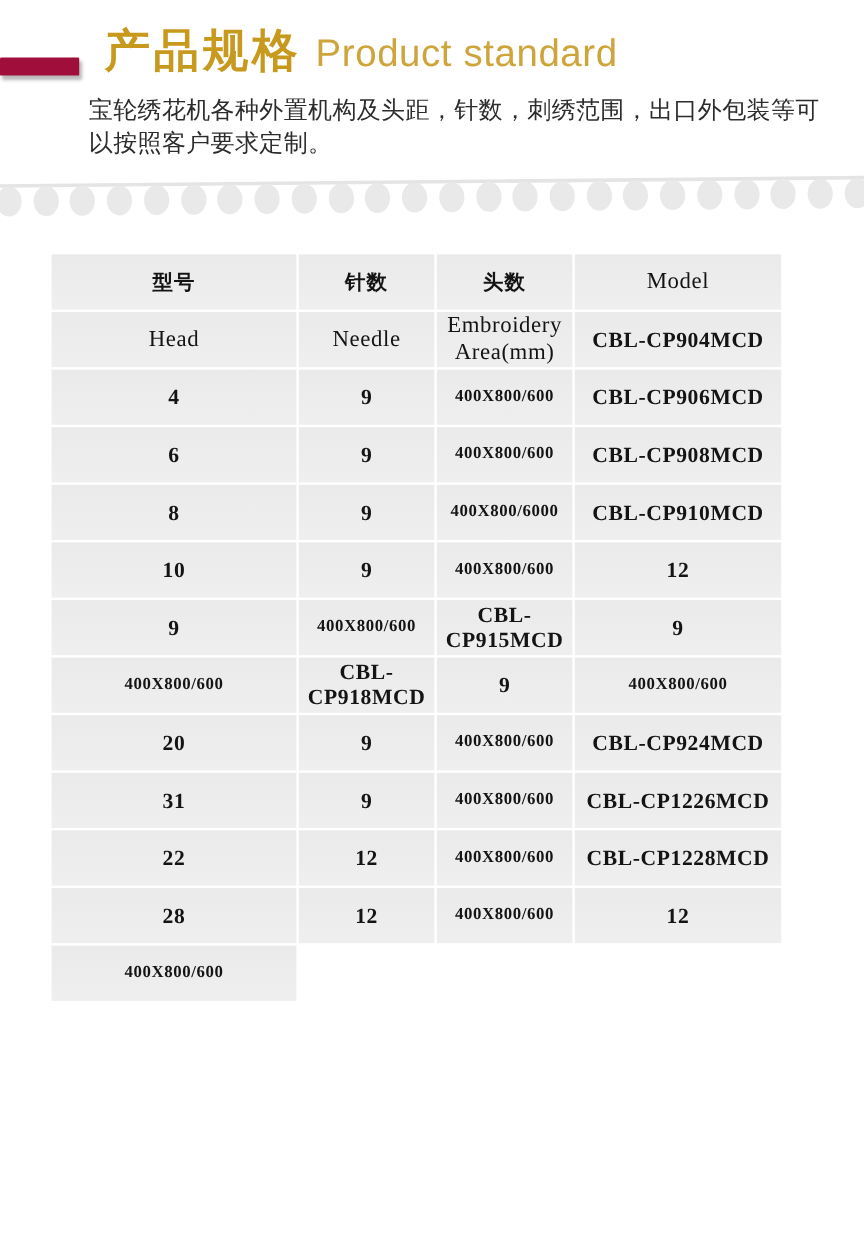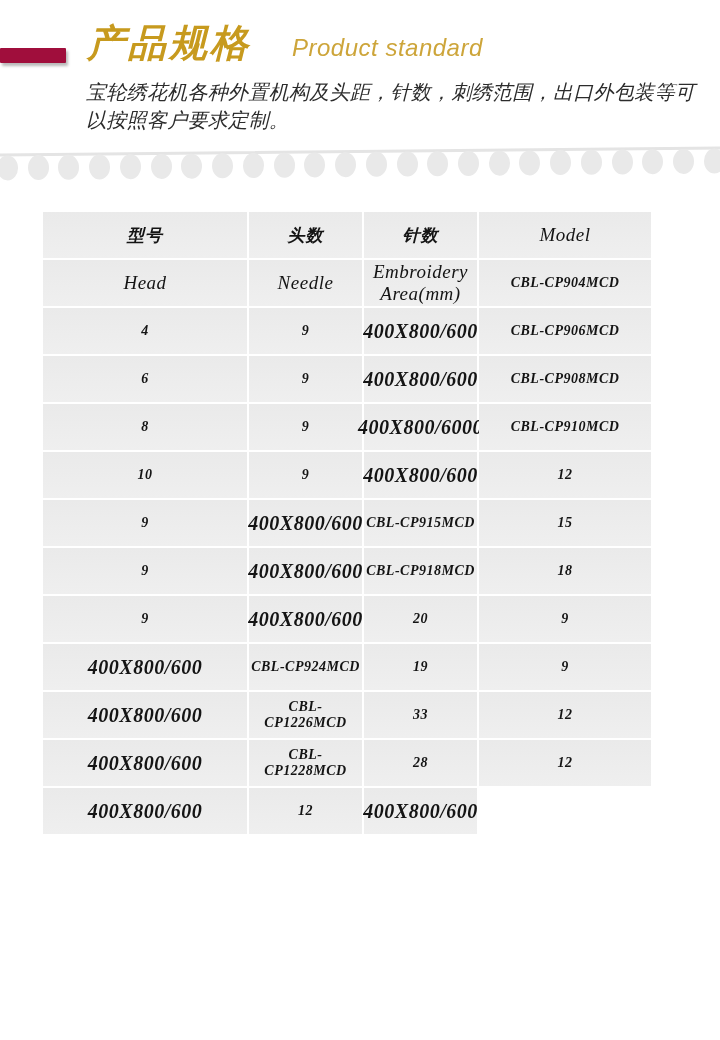--- a/index.html
+++ b/index.html
@@ -7,21 +7,20 @@
     padding: 0;
     background: #ffffff;
     font-family: "Liberation Sans", sans-serif;
   }
   .page {
     position: relative;
     width: 720px;
     height: 1040px;
     background: #ffffff;
     overflow: hidden;
-    font-style: italic;
   }
 
   
   .accent-bar {
     position: absolute;
     left: 0;
     top: 48px;
     width: 66px;
     height: 15px;
     background: var(--accent-maroon, #A00E3C);
@@ -39,29 +38,28 @@
   }
   .title-cn {
     margin: 0;
     font-size: 38px;
     font-weight: 800;
     letter-spacing: 3px;
     color: var(--title-gold, #C79A1E);
     line-height: 1.15;
   }
   .title-en {
-    font-size: 24px;
+    font-size: 32px;
     font-weight: 500;
     letter-spacing: 0.5px;
     color: var(--subtitle-gold, #CDA53A);
-    margin-left: 29px;
   }
   .desc {
     position: absolute;
-    left: 86px;
+    left: 74px;
     top: 78px;
     width: 624px;
     margin: 0;
     font-size: 20px;
     line-height: 28px;
     letter-spacing: 0.3px;
     color: var(--text-dark, #2C2C2C);
   }
 
   
@@ -107,22 +105,22 @@
     background: linear-gradient(180deg, #eaeaea 0%, #efefef 100%);
     display: flex;
     align-items: center;
     justify-content: center;
     font-family: "Liberation Serif", serif;
     color: #141414;
     text-align: center;
   }
   .cell.head-cn { font-size: 17px; font-weight: 700; letter-spacing: 1px; }
   .cell.head-en { font-size: 19px; font-weight: 400; letter-spacing: 0.5px; }
-  .cell.data    { font-size: 14px; font-weight: 600; letter-spacing: 0.5px; }
-  .cell.data.col-3 { font-size: 20px; }
+  .cell.data    { font-size: 18px; font-weight: 600; letter-spacing: 0.5px; }
+  .cell.data.col-3 { font-size: 14px; }
 </style>
 </head>
 <body>
 
 <div class="page" style="--accent-maroon: #A00E3C; --title-gold: #C79A1E; --subtitle-gold: #CDA53A; --text-dark: #2C2C2C;">
 
   <div class="accent-bar"></div>
 
   <div class="titles">
     <h1 class="title-cn">产品规格</h1>
@@ -156,22 +154,22 @@
         <span class="garland-dot"></span>
         <span class="garland-dot"></span>
         <span class="garland-dot"></span>
         <span class="garland-dot"></span>
         <span class="garland-dot"></span>
       </div>
   </div>
 
   <main class="spec-table" id="spec-table">
       <div class="cell head-cn col-0">型号</div>
+      <div class="cell head-cn col-2">针数</div>
       <div class="cell head-cn col-1">头数</div>
-      <div class="cell head-cn col-2">针数</div>
       <div class="cell head-en col-0">Model</div>
       <div class="cell head-en col-1">Head</div>
       <div class="cell head-en col-2">Needle</div>
       <div class="cell head-en col-3">Embroidery Area(mm)</div>
       <div class="cell data col-0">CBL-CP904MCD</div>
       <div class="cell data col-1">4</div>
       <div class="cell data col-2">9</div>
       <div class="cell data col-3">400X800/600</div>
       <div class="cell data col-0">CBL-CP906MCD</div>
       <div class="cell data col-1">6</div>
@@ -182,36 +180,34 @@
       <div class="cell data col-2">9</div>
       <div class="cell data col-3">400X800/6000</div>
       <div class="cell data col-0">CBL-CP910MCD</div>
       <div class="cell data col-1">10</div>
       <div class="cell data col-2">9</div>
       <div class="cell data col-3">400X800/600</div>
       <div class="cell data col-1">12</div>
       <div class="cell data col-2">9</div>
       <div class="cell data col-3">400X800/600</div>
       <div class="cell data col-0">CBL-CP915MCD</div>
-      <div class="cell data col-1">15</div>
       <div class="cell data col-2">9</div>
       <div class="cell data col-3">400X800/600</div>
       <div class="cell data col-0">CBL-CP918MCD</div>
-      <div class="cell data col-1">18</div>
       <div class="cell data col-2">9</div>
       <div class="cell data col-3">400X800/600</div>
       <div class="cell data col-1">20</div>
       <div class="cell data col-2">9</div>
       <div class="cell data col-3">400X800/600</div>
       <div class="cell data col-0">CBL-CP924MCD</div>
-      <div class="cell data col-1">19</div>
+      <div class="cell data col-1">31</div>
       <div class="cell data col-2">9</div>
       <div class="cell data col-3">400X800/600</div>
       <div class="cell data col-0">CBL-CP1226MCD</div>
-      <div class="cell data col-1">33</div>
+      <div class="cell data col-1">22</div>
       <div class="cell data col-2">12</div>
       <div class="cell data col-3">400X800/600</div>
       <div class="cell data col-0">CBL-CP1228MCD</div>
       <div class="cell data col-1">28</div>
       <div class="cell data col-2">12</div>
       <div class="cell data col-3">400X800/600</div>
       <div class="cell data col-2">12</div>
       <div class="cell data col-3">400X800/600</div>
     </main>
 

